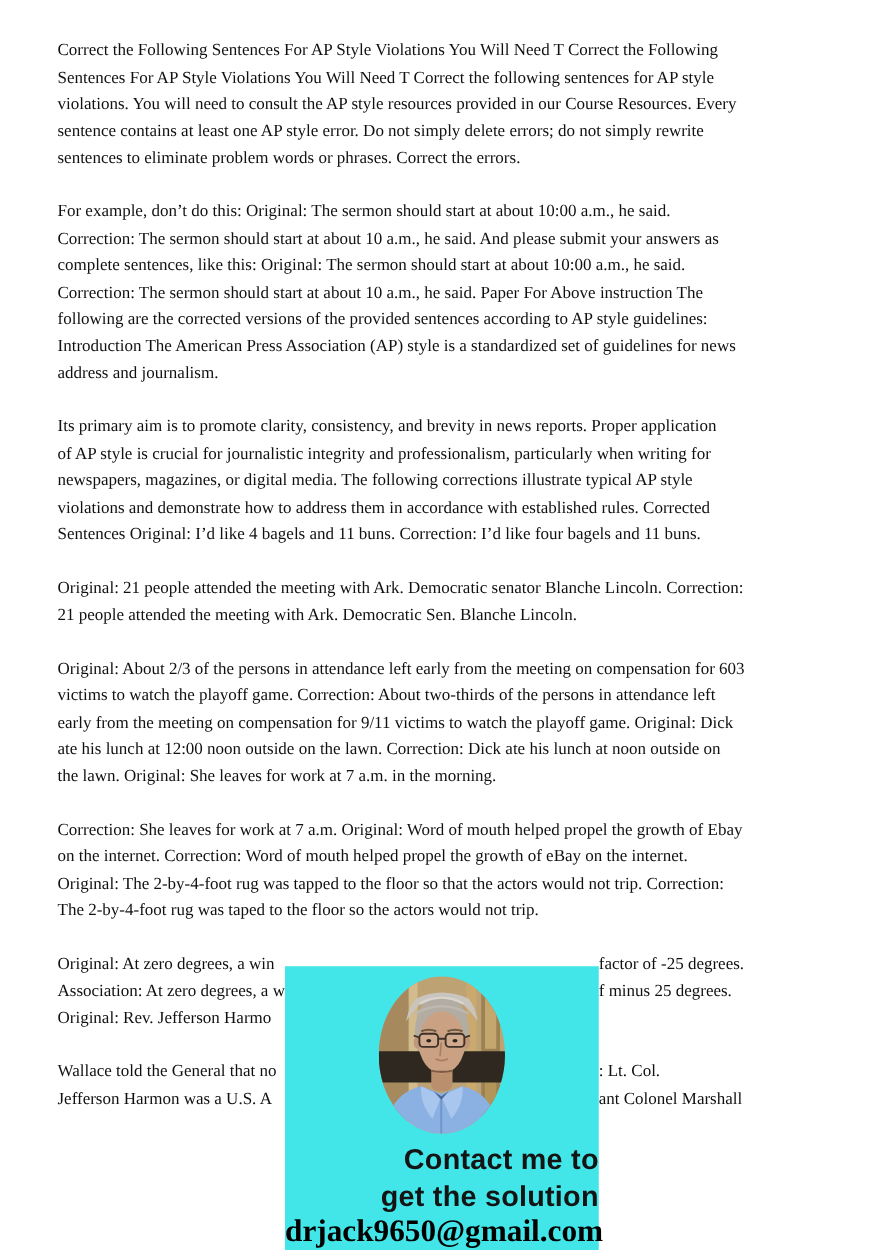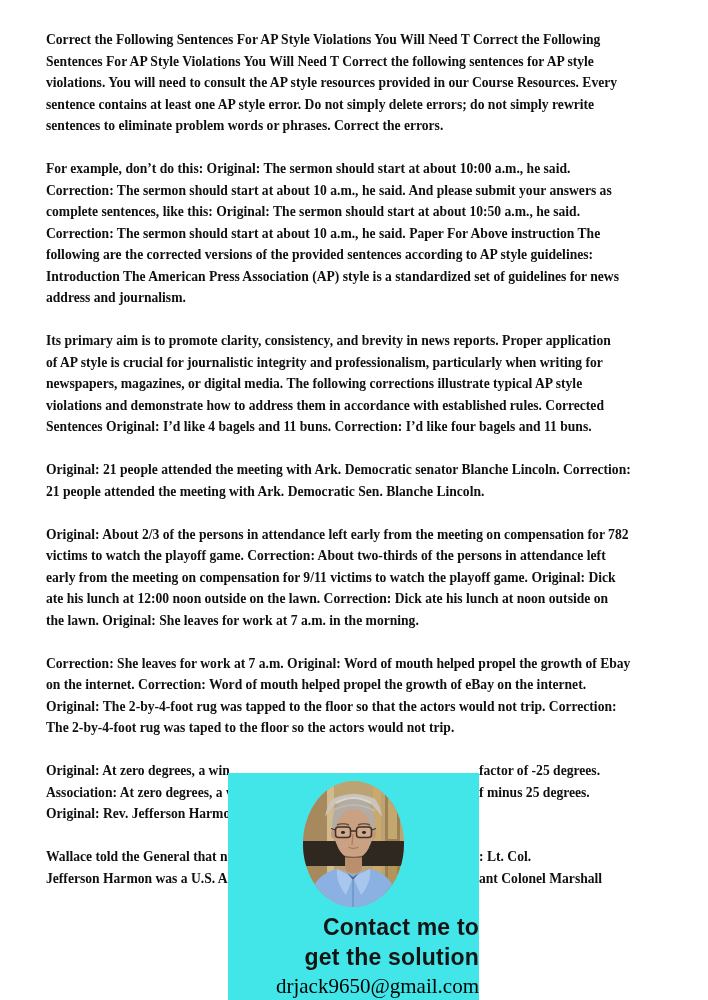--- a/index.html
+++ b/index.html
@@ -10,21 +10,20 @@
     overflow: hidden;
     font-family: "Liberation Serif", serif;
   }
   .doc {
     position: absolute;
     left: 46px; top: 29px;
     width: 624px;
     font-size: 13.6px;
     line-height: 21.5px;
     color: #101010;
-    font-weight: bold;
   }
   .para { margin: 0 0 21.5px 0; }
   .line {
     position: relative;
     height: 21.5px;
     white-space: nowrap;
   }
   .frag-right {
     position: absolute;
     left: 433px; top: 0;
@@ -51,59 +50,59 @@
     font-family: "Liberation Sans", sans-serif;
     font-weight: bold;
     font-size: 23px;
     line-height: 30px;
     color: #141414;
     letter-spacing: 0.2px;
   }
   .email {
     margin-top: 1px;
     font-family: "Liberation Serif", serif;
-    font-weight: normal;
-    font-size: 21px;
+    font-weight: bold;
+    font-size: 25px;
     line-height: 26px;
     color: #000000;
   }
 </style>
 </head>
 <body>
 
 <div class="doc" id="doc">
     <div class="para">
       <div class="line">Correct the Following Sentences For AP Style Violations You Will Need T Correct the Following</div>
       <div class="line">Sentences For AP Style Violations You Will Need T Correct the following sentences for AP style</div>
       <div class="line">violations. You will need to consult the AP style resources provided in our Course Resources. Every</div>
       <div class="line">sentence contains at least one AP style error. Do not simply delete errors; do not simply rewrite</div>
       <div class="line">sentences to eliminate problem words or phrases. Correct the errors.</div>
     </div>
     <div class="para">
       <div class="line">For example, don’t do this: Original: The sermon should start at about 10:00 a.m., he said.</div>
       <div class="line">Correction: The sermon should start at about 10 a.m., he said. And please submit your answers as</div>
-      <div class="line">complete sentences, like this: Original: The sermon should start at about 10:50 a.m., he said.</div>
+      <div class="line">complete sentences, like this: Original: The sermon should start at about 10:00 a.m., he said.</div>
       <div class="line">Correction: The sermon should start at about 10 a.m., he said. Paper For Above instruction The</div>
       <div class="line">following are the corrected versions of the provided sentences according to AP style guidelines:</div>
       <div class="line">Introduction The American Press Association (AP) style is a standardized set of guidelines for news</div>
       <div class="line">address and journalism.</div>
     </div>
     <div class="para">
       <div class="line">Its primary aim is to promote clarity, consistency, and brevity in news reports. Proper application</div>
       <div class="line">of AP style is crucial for journalistic integrity and professionalism, particularly when writing for</div>
       <div class="line">newspapers, magazines, or digital media. The following corrections illustrate typical AP style</div>
       <div class="line">violations and demonstrate how to address them in accordance with established rules. Corrected</div>
       <div class="line">Sentences Original: I’d like 4 bagels and 11 buns. Correction: I’d like four bagels and 11 buns.</div>
     </div>
     <div class="para">
       <div class="line">Original: 21 people attended the meeting with Ark. Democratic senator Blanche Lincoln. Correction:</div>
       <div class="line">21 people attended the meeting with Ark. Democratic Sen. Blanche Lincoln.</div>
     </div>
     <div class="para">
-      <div class="line">Original: About 2/3 of the persons in attendance left early from the meeting on compensation for 782</div>
+      <div class="line">Original: About 2/3 of the persons in attendance left early from the meeting on compensation for 603</div>
       <div class="line">victims to watch the playoff game. Correction: About two-thirds of the persons in attendance left</div>
       <div class="line">early from the meeting on compensation for 9/11 victims to watch the playoff game. Original: Dick</div>
       <div class="line">ate his lunch at 12:00 noon outside on the lawn. Correction: Dick ate his lunch at noon outside on</div>
       <div class="line">the lawn. Original: She leaves for work at 7 a.m. in the morning.</div>
     </div>
     <div class="para">
       <div class="line">Correction: She leaves for work at 7 a.m. Original: Word of mouth helped propel the growth of Ebay</div>
       <div class="line">on the internet. Correction: Word of mouth helped propel the growth of eBay on the internet.</div>
       <div class="line">Original: The 2-by-4-foot rug was tapped to the floor so that the actors would not trip. Correction:</div>
       <div class="line">The 2-by-4-foot rug was taped to the floor so the actors would not trip.</div>

